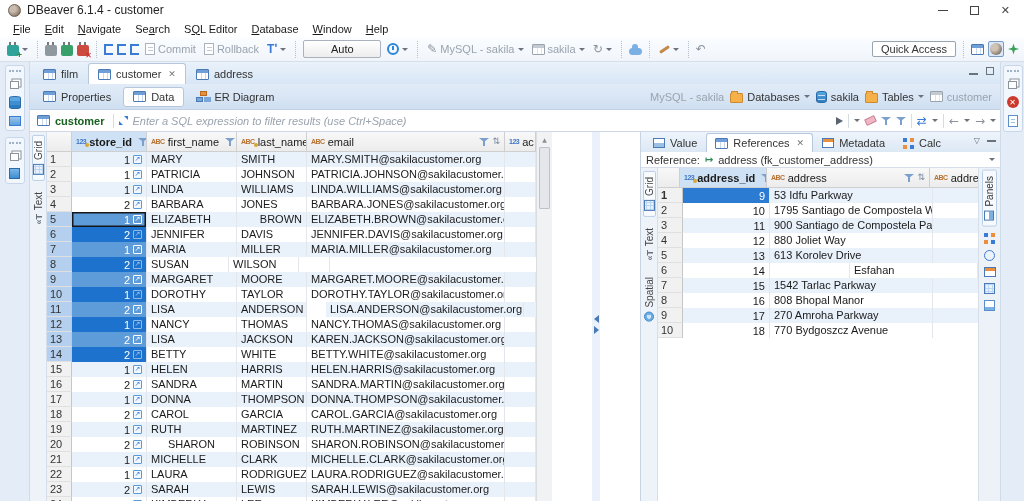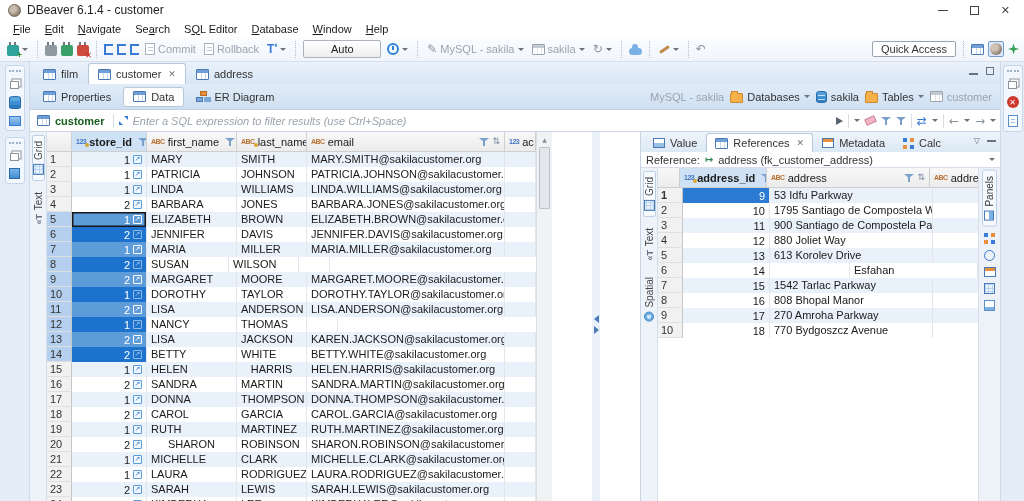--- a/index.html
+++ b/index.html
@@ -472,21 +472,21 @@
                   <div class="cell" style="width: 198px;">BARBARA.JONES@sakilacustomer.org</div>
                   <div class="cell" style="width: 31px;"></div>
                 </div>
                 <div class="grid-row odd">
                   <div class="cell rh sel">5</div>
                   <div class="cell cnum sel-light focuscell" style="width: 75px;">
                     <span>1</span>
                     <span class="lnk"></span>
                   </div>
                   <div class="cell" style="width: 90px;">ELIZABETH</div>
-                  <div class="cell" style="width: 70px;">BROWN</div>
+                  <div class="cell" style="width: 70px; text-align: right;">BROWN</div>
                   <div class="cell" style="width: 198px;">ELIZABETH.BROWN@sakilacustomer.org</div>
                   <div class="cell" style="width: 31px;"></div>
                 </div>
                 <div class="grid-row">
                   <div class="cell rh sel">6</div>
                   <div class="cell cnum sel-dark" style="width: 75px;">
                     <span>2</span>
                     <span class="lnk"></span>
                   </div>
                   <div class="cell" style="width: 90px;">JENNIFER</div>
@@ -538,31 +538,32 @@
                   <div class="cell" style="width: 31px;"></div>
                 </div>
                 <div class="grid-row odd">
                   <div class="cell rh sel">11</div>
                   <div class="cell cnum sel-light" style="width: 75px;">
                     <span>2</span>
                     <span class="lnk"></span>
                   </div>
                   <div class="cell" style="width: 90px;">LISA</div>
                   <div class="cell" style="width: 70px;">ANDERSON</div>
-                  <div class="cell" style="width: 198px;">LISA.ANDERSON@sakilacustomer.org</div>
+                  <div class="cell" style="width: 198px; margin-left: 19px;">LISA.ANDERSON@sakilacustomer.org</div>
                   <div class="cell" style="width: 31px;"></div>
                 </div>
                 <div class="grid-row">
                   <div class="cell rh sel">12</div>
                   <div class="cell cnum sel-dark" style="width: 75px;">
                     <span>1</span>
                     <span class="lnk"></span>
                   </div>
                   <div class="cell" style="width: 90px;">NANCY</div>
                   <div class="cell" style="width: 70px;">THOMAS</div>
+                  <div class="cell" style="width: 198px;">NANCY.THOMAS@sakilacustomer.org</div>
                   <div class="cell" style="width: 31px;"></div>
                 </div>
                 <div class="grid-row odd">
                   <div class="cell rh sel">13</div>
                   <div class="cell cnum sel-light" style="width: 75px;">
                     <span>2</span>
                     <span class="lnk"></span>
                   </div>
                   <div class="cell" style="width: 90px;">LISA</div>
                   <div class="cell" style="width: 70px;">JACKSON</div>
@@ -580,21 +581,21 @@
                   <div class="cell" style="width: 198px;">BETTY.WHITE@sakilacustomer.org</div>
                   <div class="cell" style="width: 31px;"></div>
                 </div>
                 <div class="grid-row odd">
                   <div class="cell rh">15</div>
                   <div class="cell cnum" style="width: 75px;">
                     <span>1</span>
                     <span class="lnk"></span>
                   </div>
                   <div class="cell" style="width: 90px;">HELEN</div>
-                  <div class="cell" style="width: 70px; text-align: center;">HARRIS</div>
+                  <div class="cell" style="width: 70px;">HARRIS</div>
                   <div class="cell" style="width: 198px;">HELEN.HARRIS@sakilacustomer.org</div>
                   <div class="cell" style="width: 31px;"></div>
                 </div>
                 <div class="grid-row">
                   <div class="cell rh">16</div>
                   <div class="cell cnum" style="width: 75px;">
                     <span>2</span>
                     <span class="lnk"></span>
                   </div>
                   <div class="cell" style="width: 90px;">SANDRA</div>

